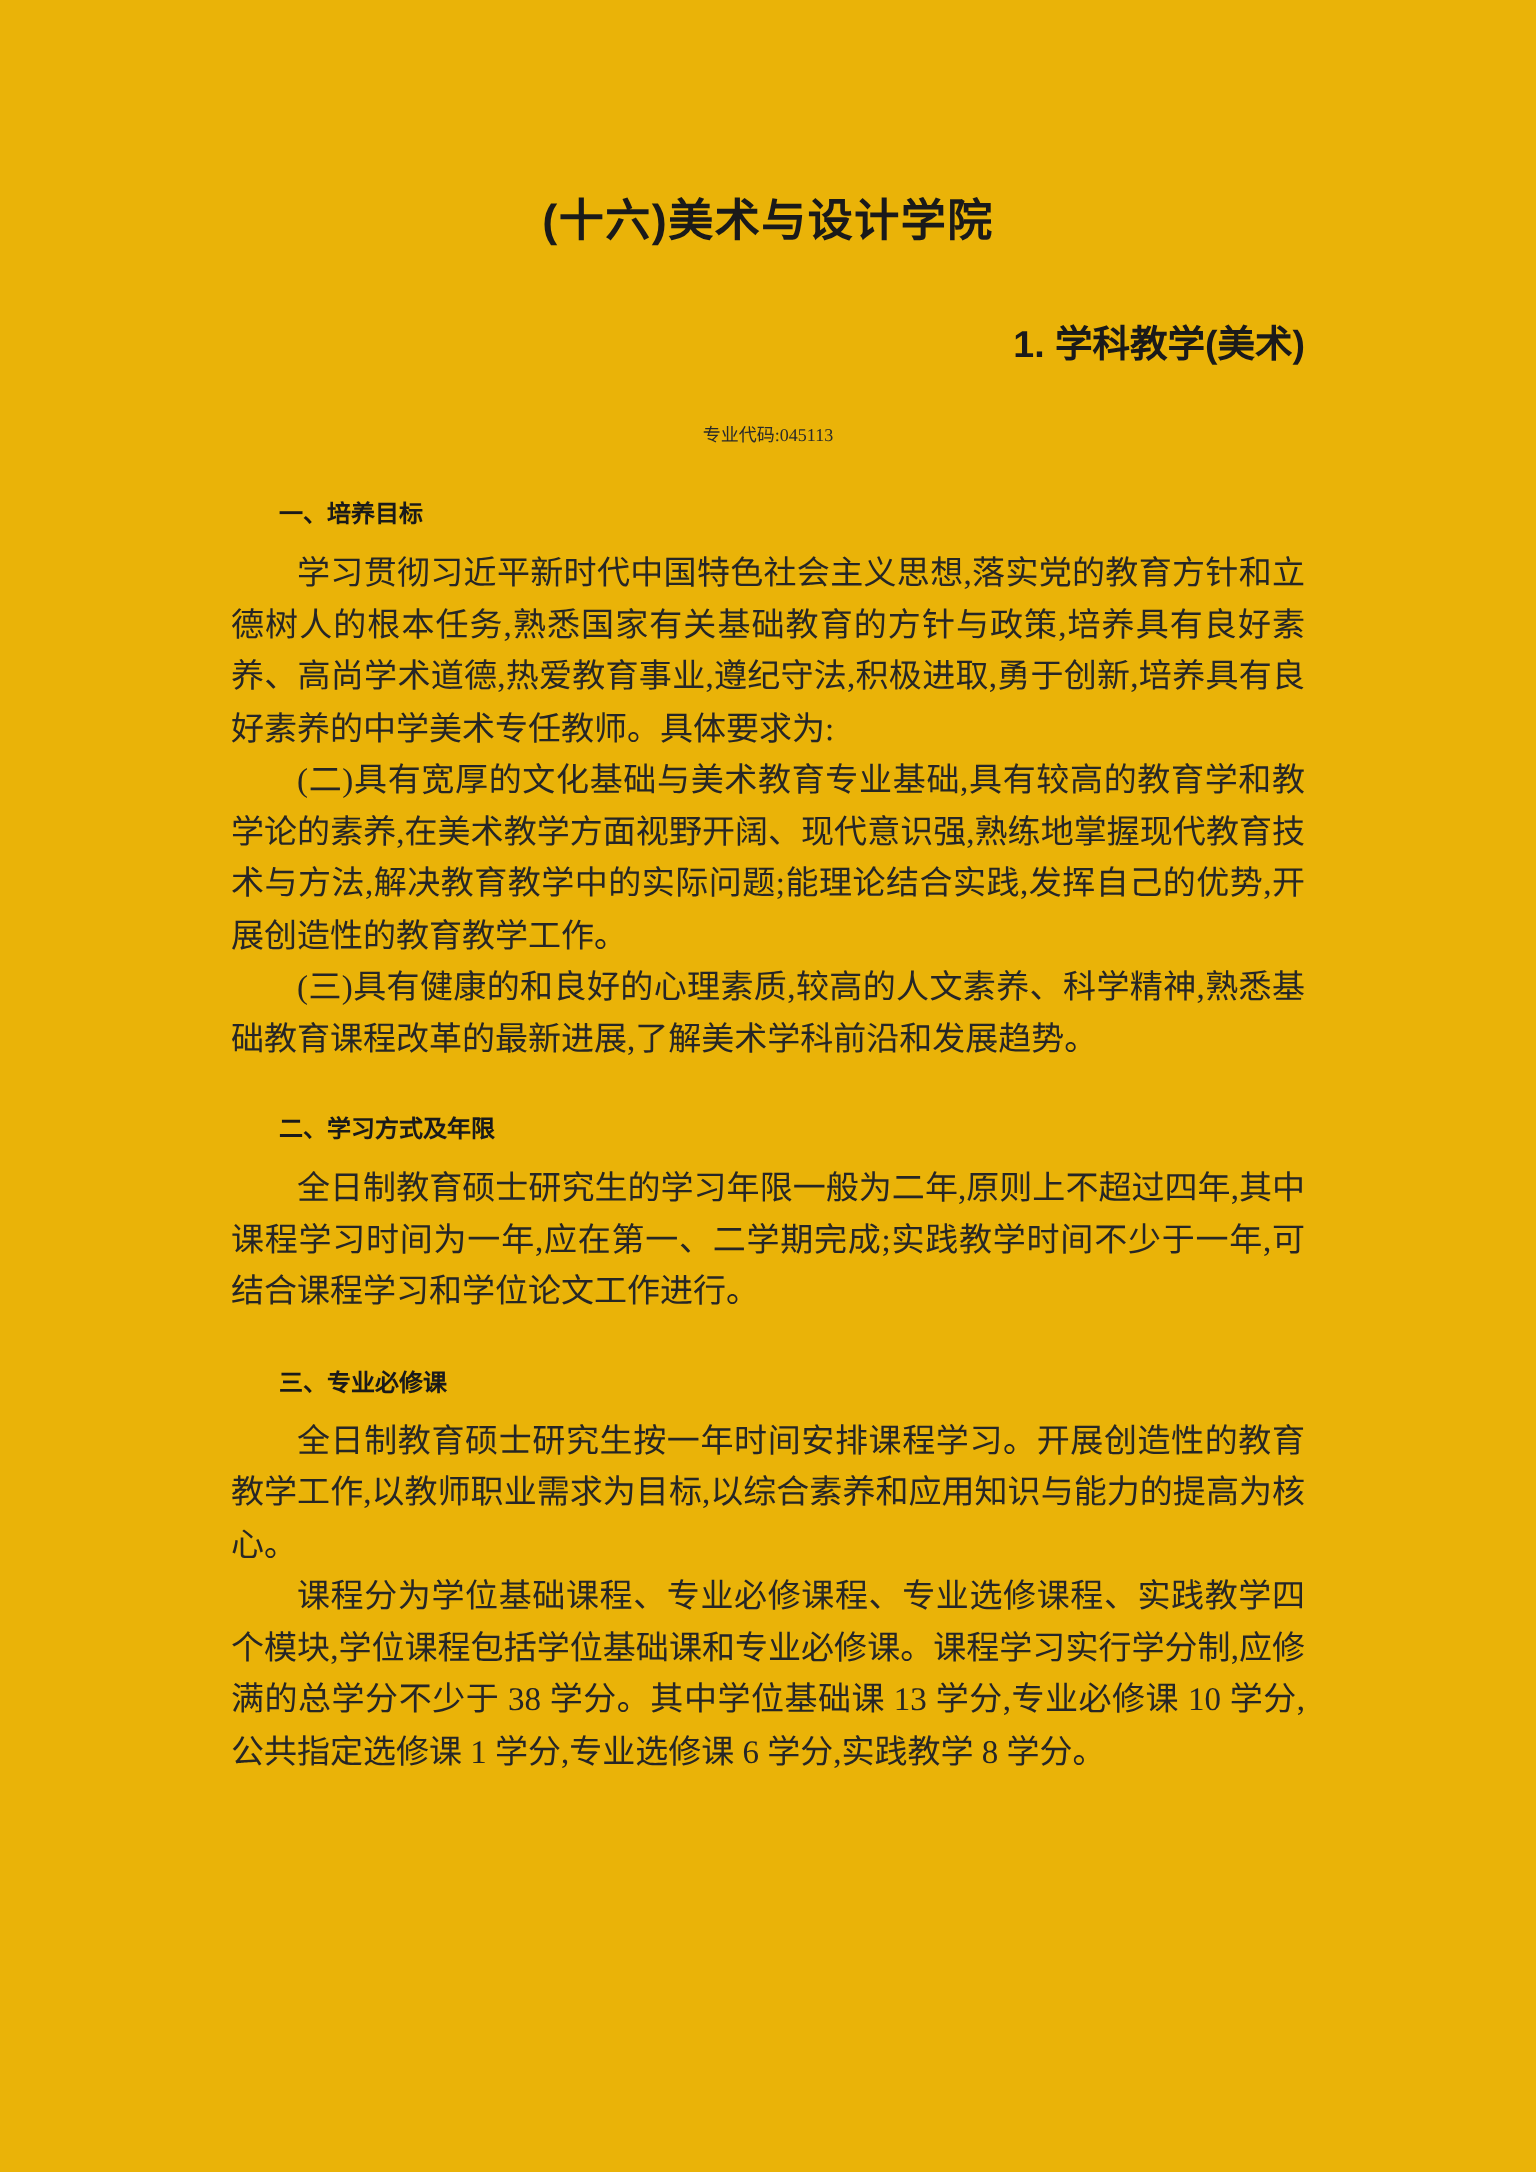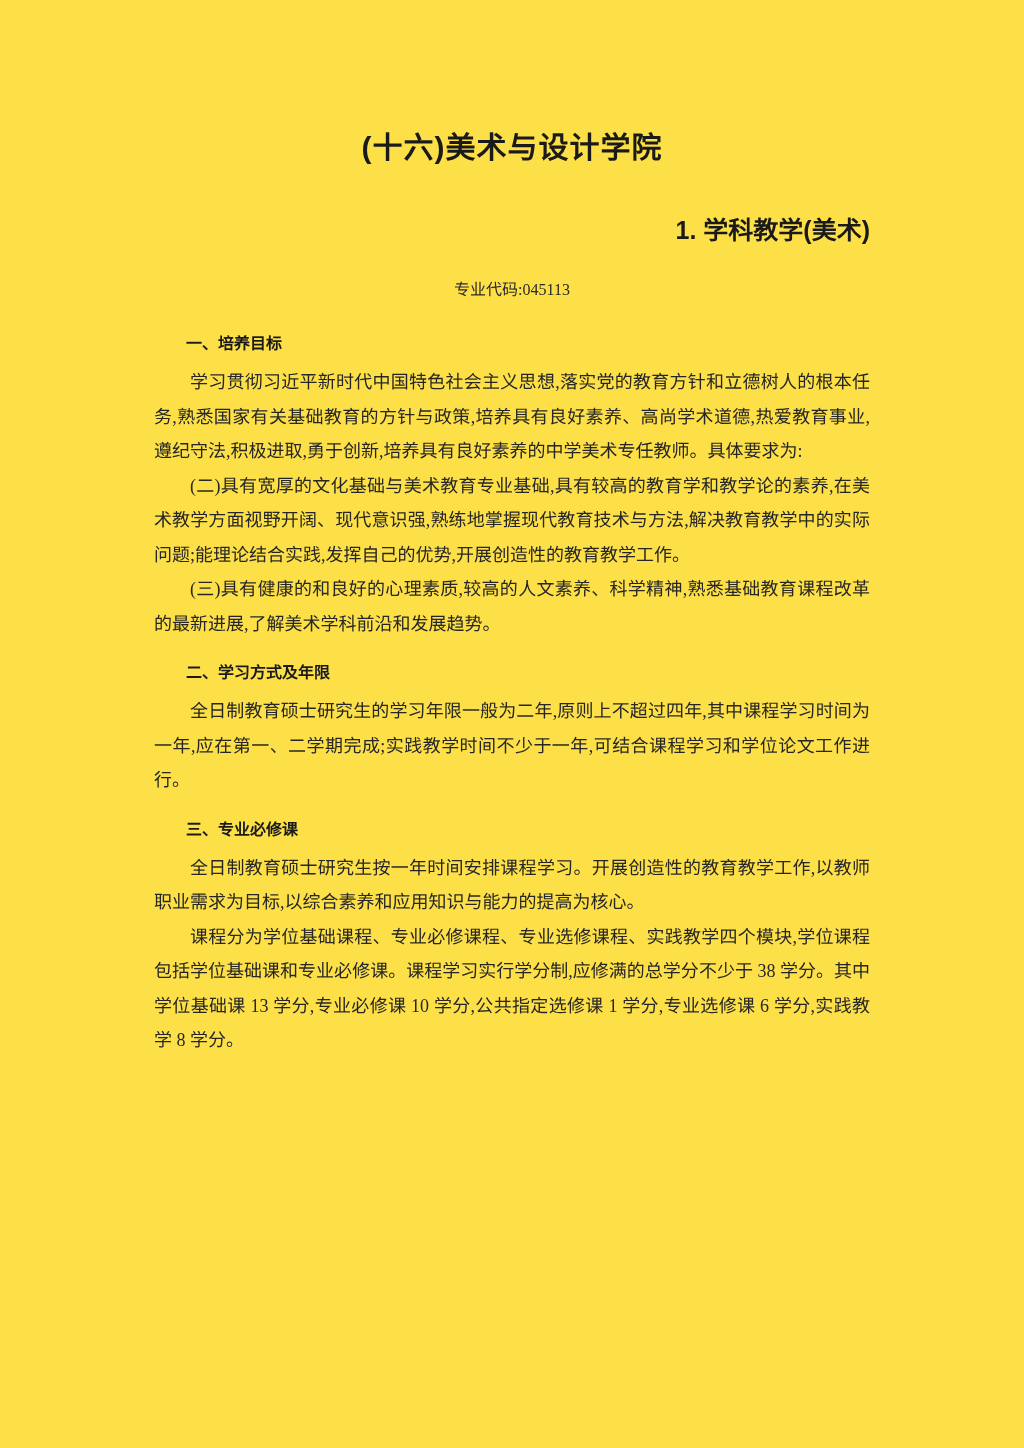--- a/index.html
+++ b/index.html
@@ -5,21 +5,21 @@
   * { margin: 0; padding: 0; box-sizing: border-box; }
 
   html, body {
     background: #ffffff;
   }
 
   .page {
     position: relative;
     width: 1024px;
     height: 1448px;
-    background: #fde047;
+    background: #eab308;
     color: #1f1f1f;
     overflow: hidden;
   }
 
   .content {
     width: 716px;
     margin-left: 154px;
     padding-top: 131px;
   }
 
@@ -39,49 +39,49 @@
     font-size: 25px;
     line-height: 30px;
     text-align: right;
     margin-top: 50px;
     color: #1a1a1a;
   }
 
   .doc-code {
     font-family: "Liberation Serif", serif;
     font-weight: 400;
-    font-size: 16px;
+    font-size: 12px;
     line-height: 24px;
     text-align: center;
     margin-top: 33px;
     color: #2a2a2a;
   }
 
   .sec-heading {
     font-family: "Liberation Sans", sans-serif;
     font-weight: 700;
     font-size: 16px;
     line-height: 28px;
     padding-left: 2em;
     margin-top: 28px;
     color: #1a1a1a;
   }
 
   .sec-heading.spaced {
-    margin-top: 18px;
+    margin-top: 30px;
   }
 
   .sec-body {
     margin-top: 7px;
   }
 
   .body-para {
     font-family: "Liberation Serif", serif;
     font-weight: 400;
-    font-size: 18px;
+    font-size: 22px;
     line-height: 34.5px;
     text-align: justify;
     text-indent: 2em;
     color: #262626;
   }
 </style>
 </head>
 <body>
 
 <div class="page">

